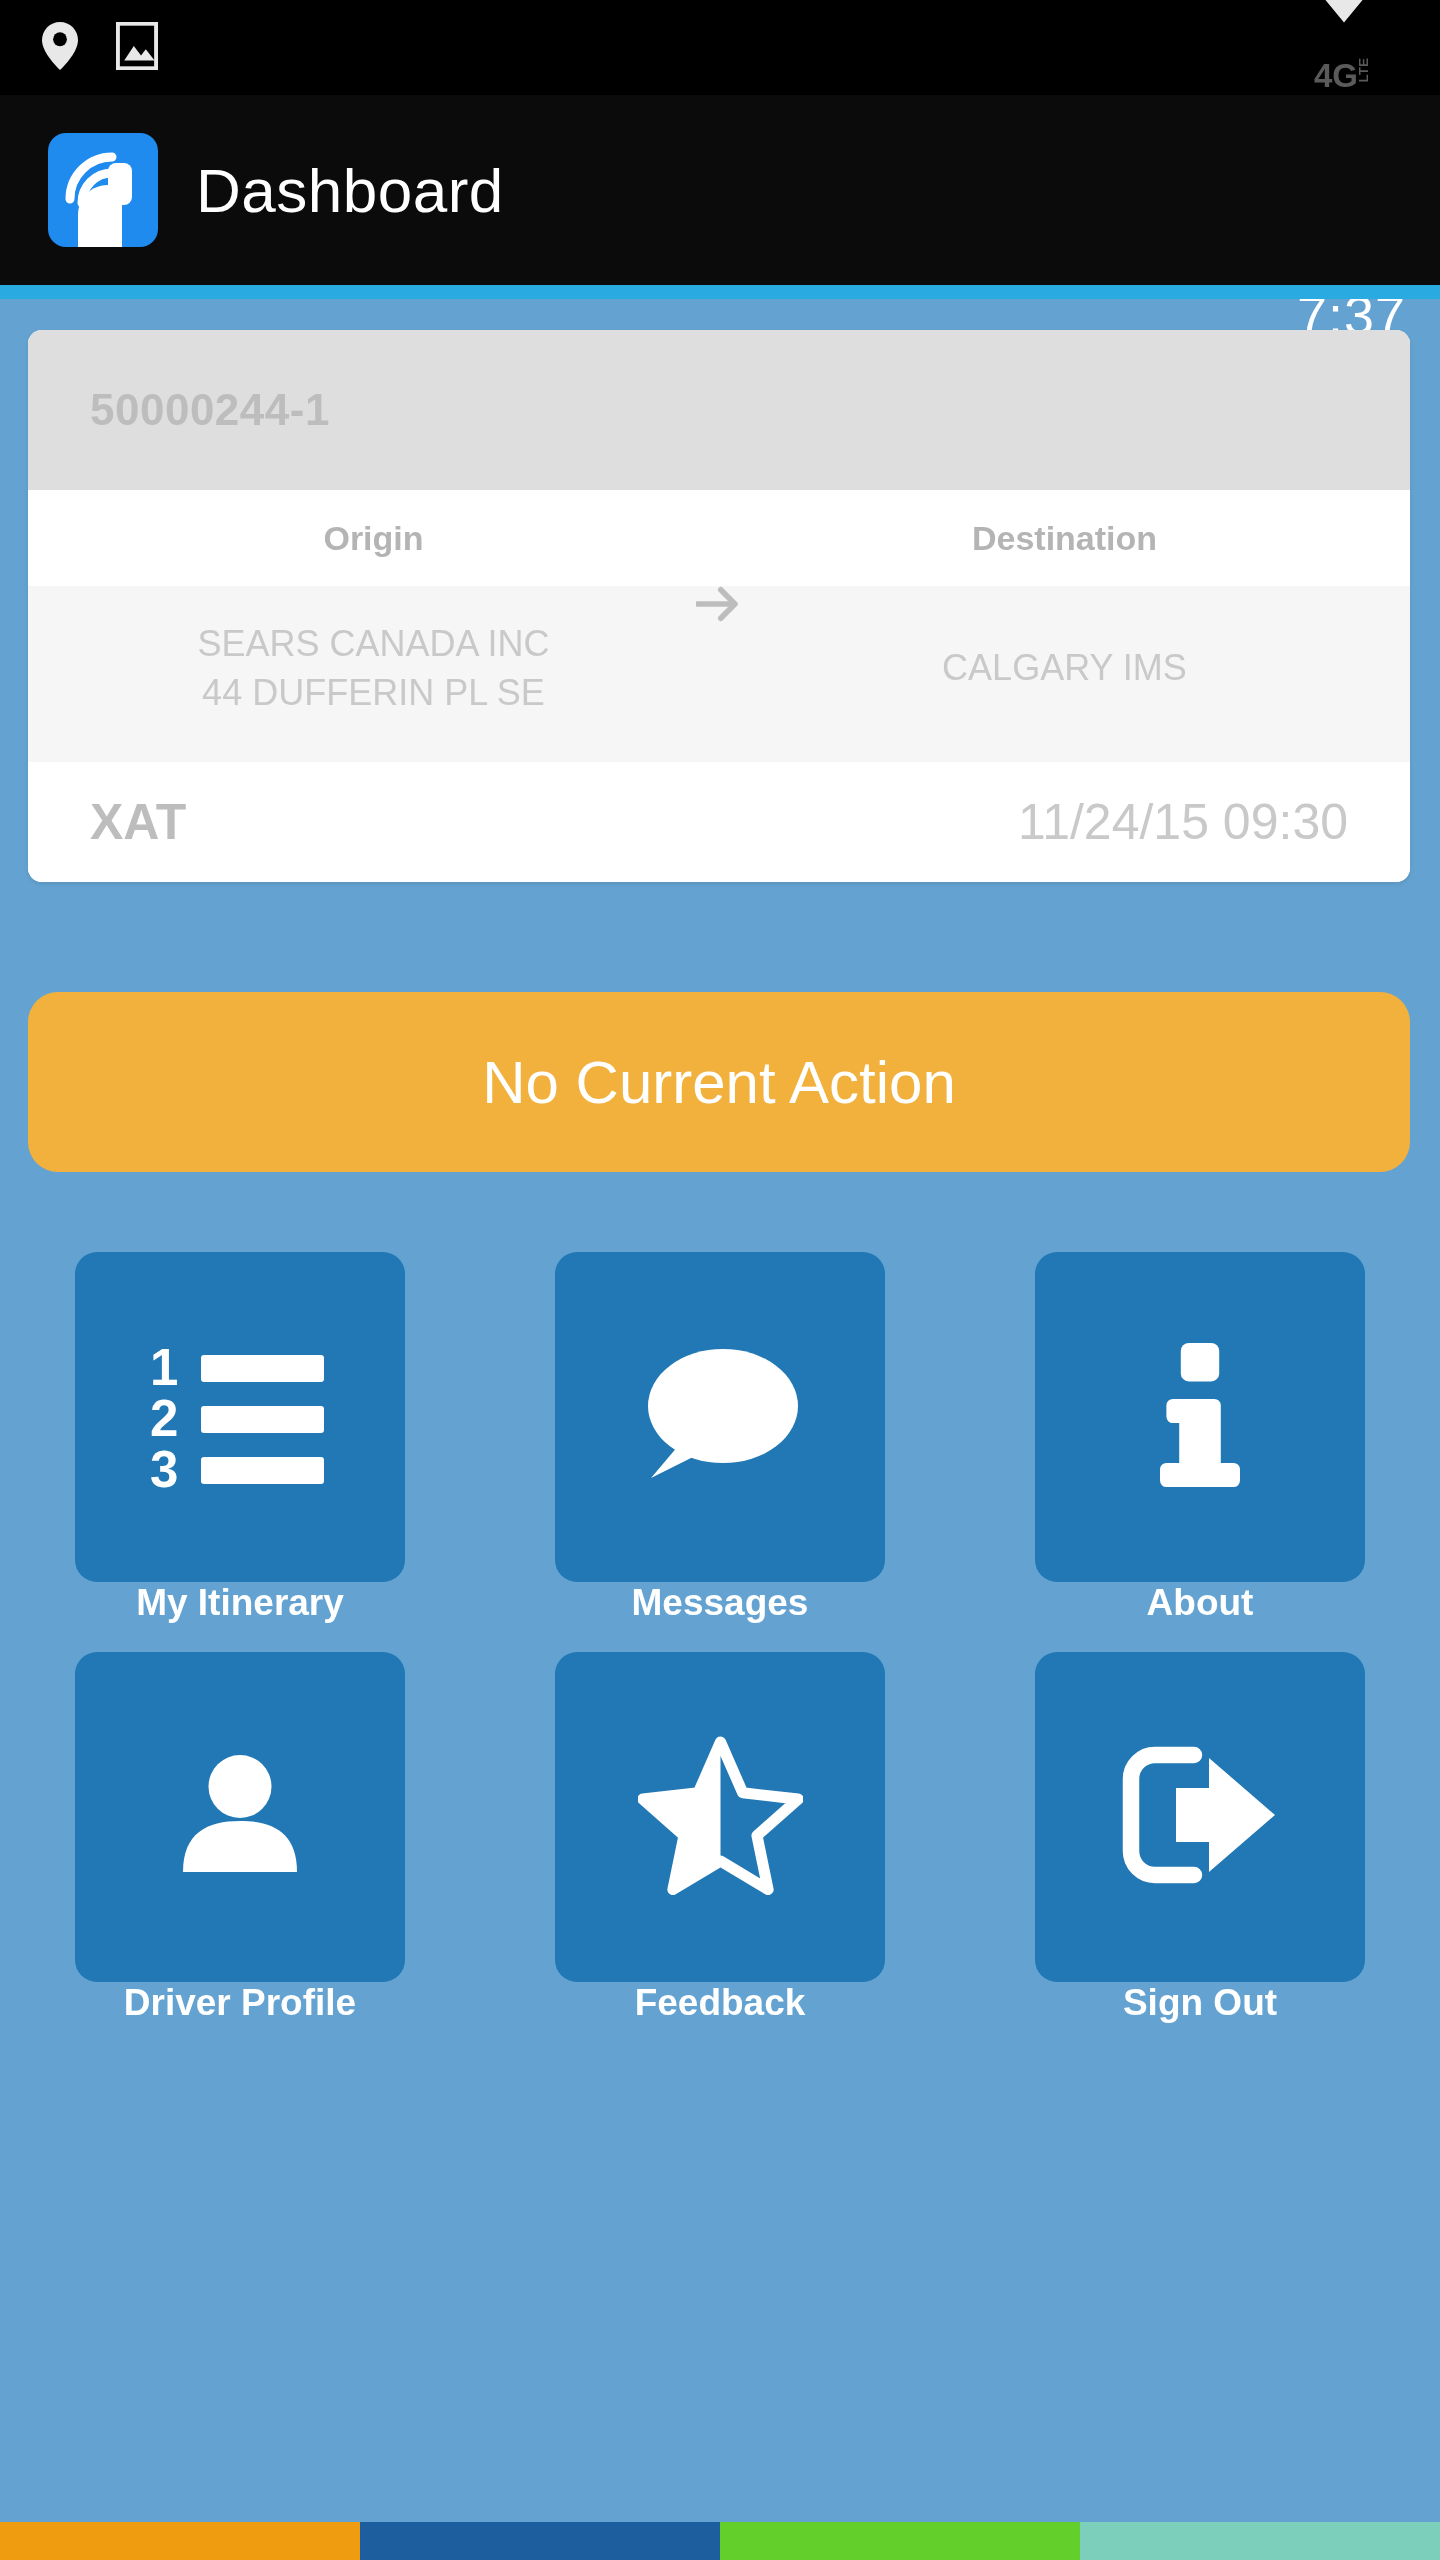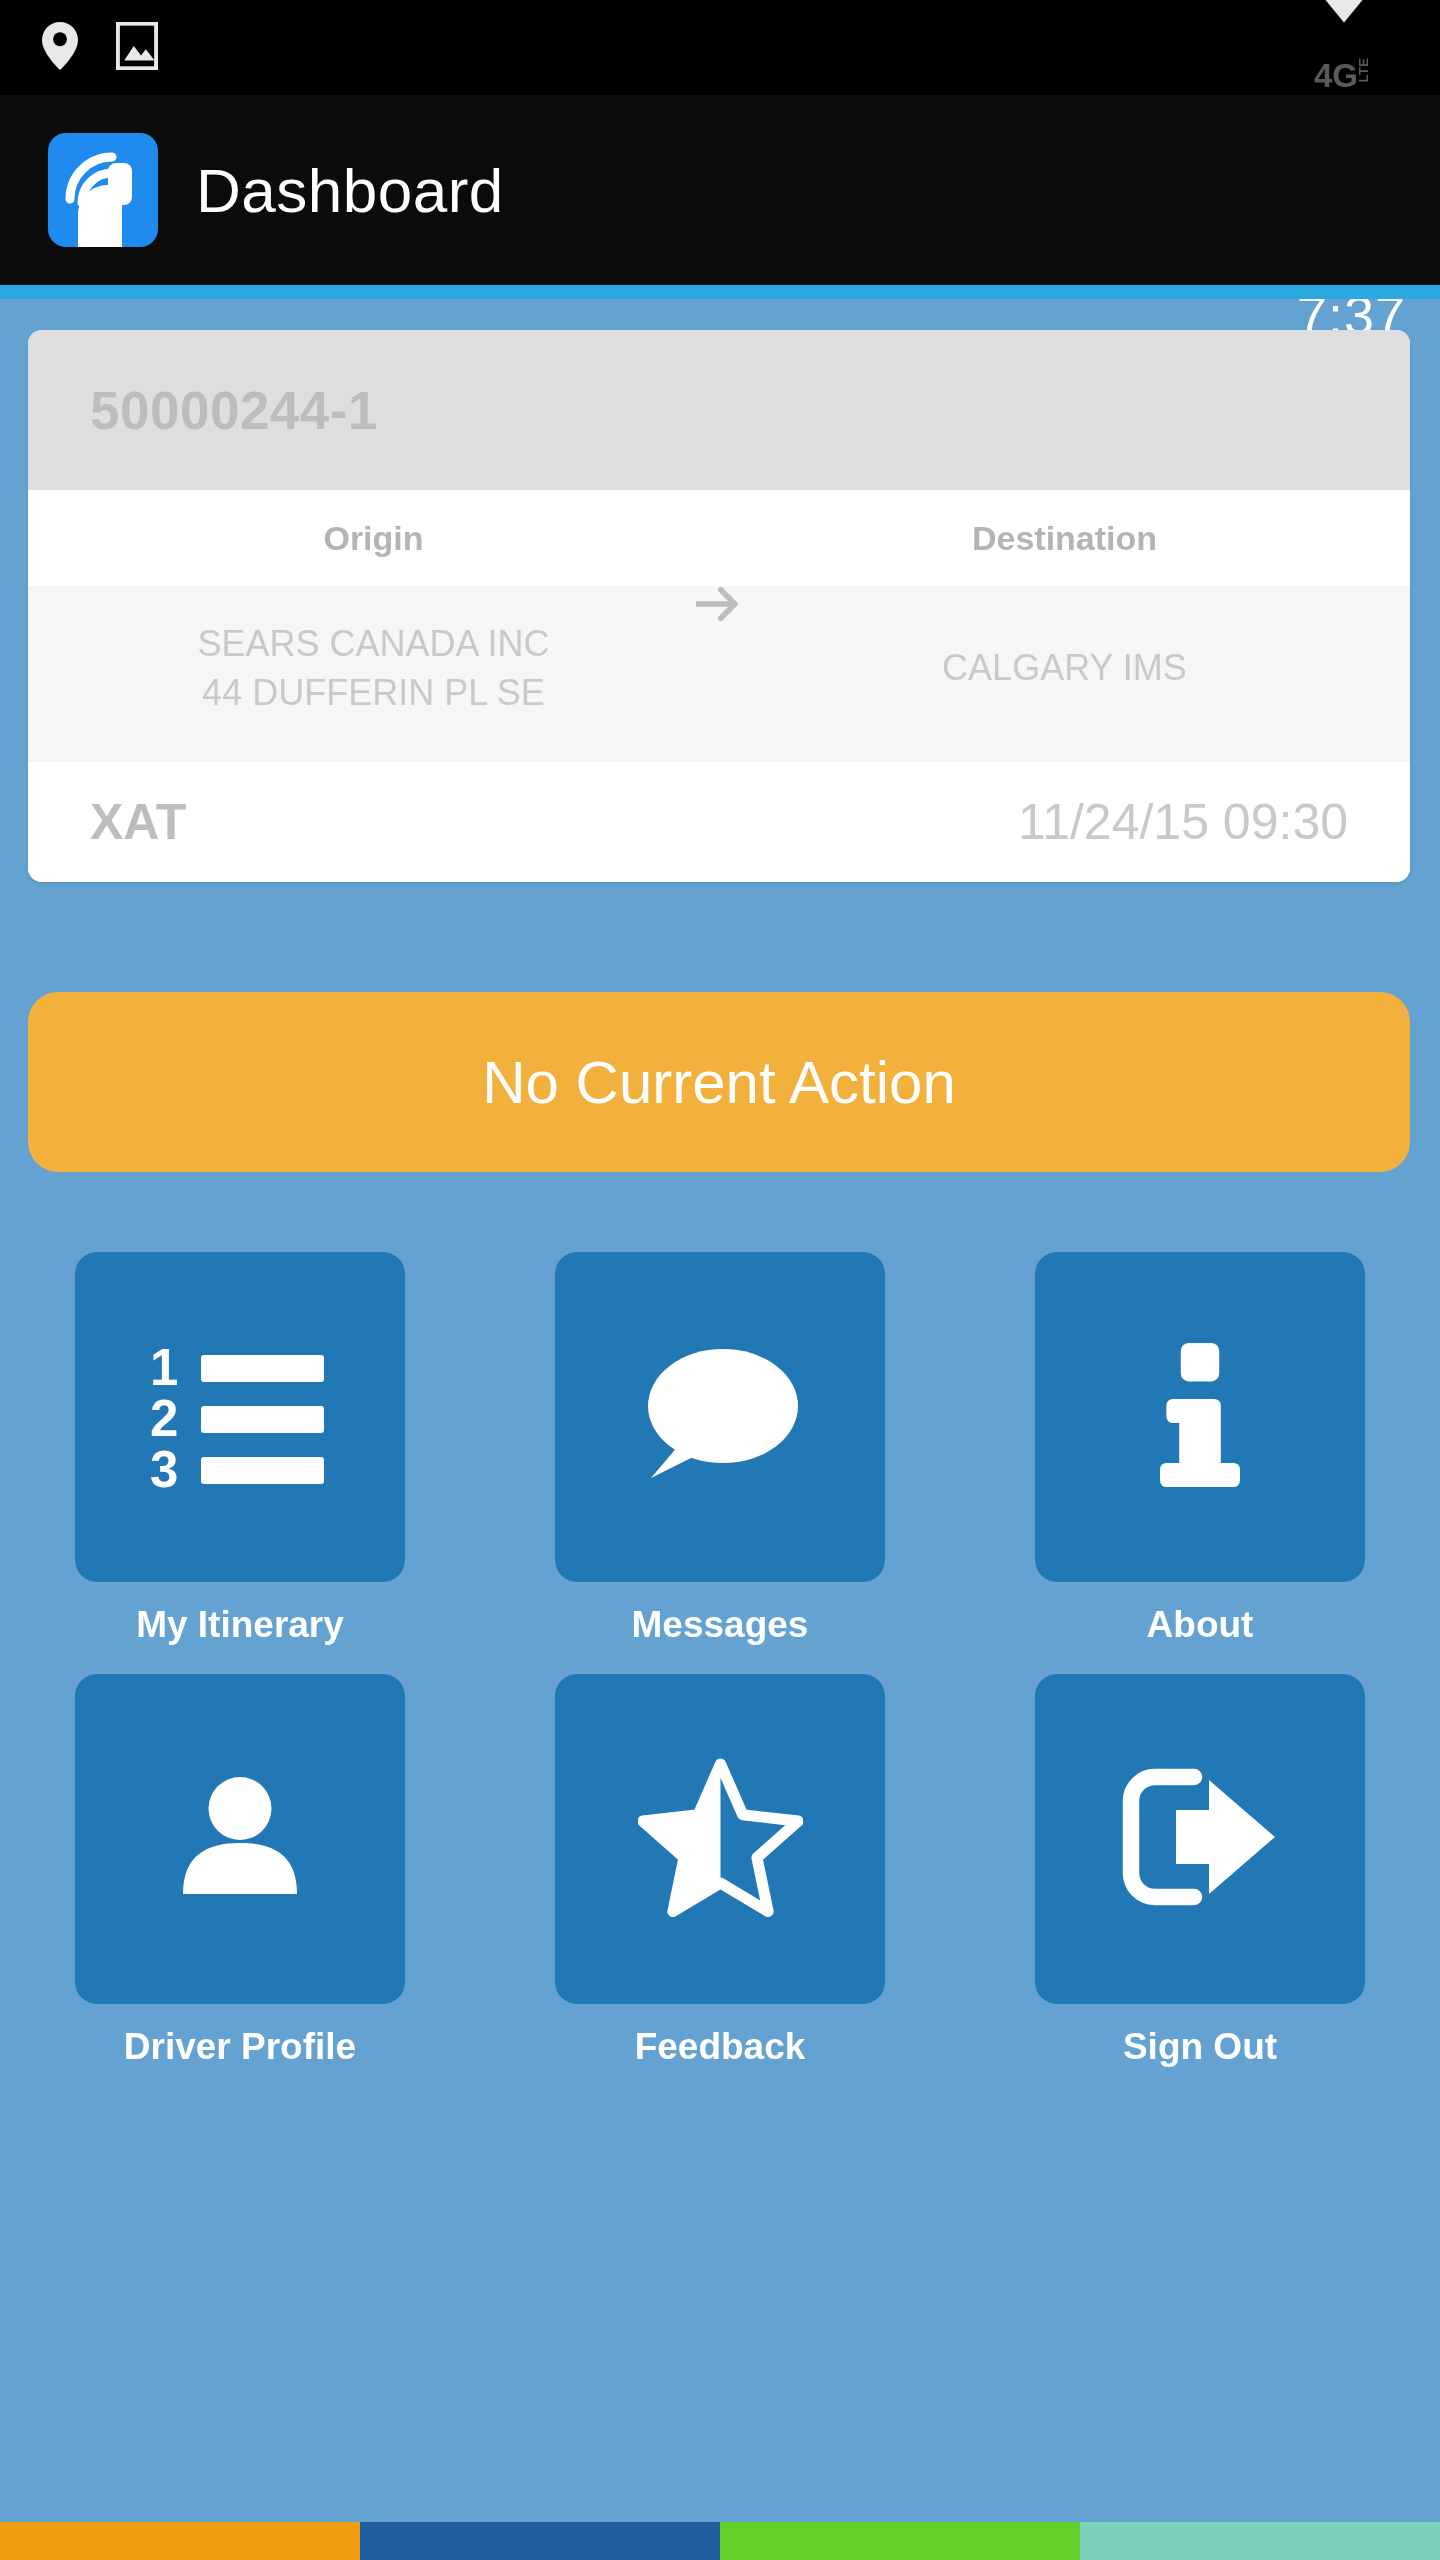--- a/index.html
+++ b/index.html
@@ -46,21 +46,21 @@
     position:absolute; top:330px; left:28px; width:1382px;
     border-radius:14px; overflow:hidden;
     background:#ffffff;
     box-shadow:0 2px 4px rgba(0,0,0,0.10);
   }
   .card-head{
     background:#DEDEDE; height:160px; display:flex; align-items:center;
     padding-left:62px;
   }
   .card-head .load-no{
-    font-size:53px; font-weight:bold; color:#BDBDBD; letter-spacing:0.5px;
+    font-size:44px; font-weight:bold; color:#BDBDBD; letter-spacing:0.5px;
   }
   .od-labels{
     background:#ffffff; height:96px; display:flex; align-items:center;
   }
   .od-body{
     background:#F6F6F6; display:flex; align-items:center; padding:34px 0 44px 0;
   }
   .od-col{ width:50%; text-align:center; position:relative; }
   .od-label{ font-size:34px; font-weight:bold; color:#B4B4B4; }
   .od-addr{ font-size:36px; color:#C9C9C9; line-height:1.36; }
@@ -90,21 +90,21 @@
   }
   .cell{
     width:480px; display:flex; flex-direction:column; align-items:center;
     margin-bottom:28px;
   }
   .tile{
     width:330px; height:330px; border-radius:22px; background:#2178B5;
     display:flex; align-items:center; justify-content:center;
   }
   .cell-label{
-    margin-top:22px; color:#ffffff; font-size:37px; font-weight:bold;
+    color:#ffffff; font-size:37px; font-weight:bold;
   }
 
   
   .bottombar{
     position:absolute; left:0; bottom:0; width:1440px; height:38px;
     display:flex;
   }
   .bottombar div{ width:25%; height:100%; }
 </style>
 </head>

